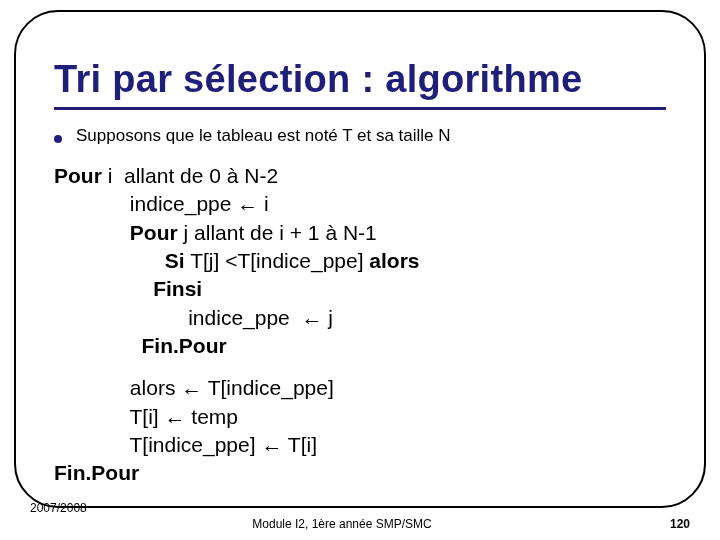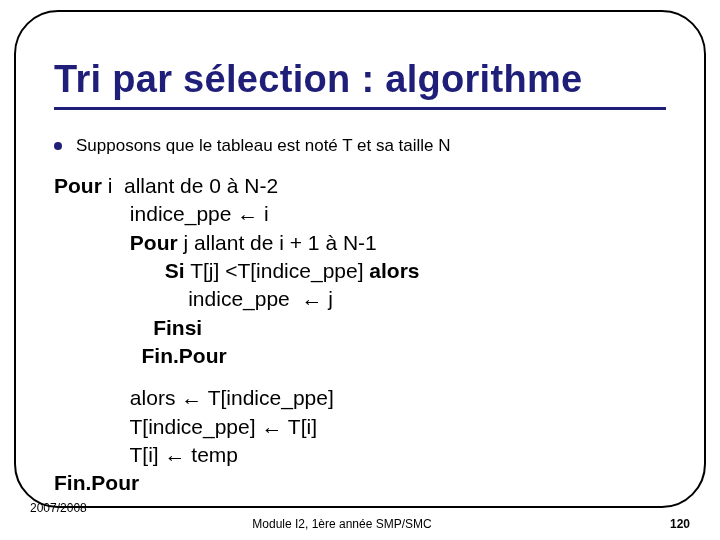--- a/index.html
+++ b/index.html
@@ -31,23 +31,23 @@
     color: #1f1f7a;
     letter-spacing: 0.3px;
   }
   .underline {
     margin-top: 6px;
     height: 3px;
     background: #1f1f7a;
     width: 612px;
   }
   .bullet-row {
-    margin-top: 26px;
+    margin-top: 16px;
     display: flex;
-    align-items: flex-start;
+    align-items: center;
     font-size: 17px;
     color: #000;
   }
   .bullet-dot {
     width: 8px;
     height: 8px;
     background: #1f1f7a;
     border-radius: 50%;
     margin-top: 6px;
     margin-right: 14px;
@@ -85,27 +85,27 @@
   <div class="bullet-row">
     <div class="bullet-dot"></div>
     <div>Supposons que le tableau est noté T et sa taille N</div>
   </div>
 
   <div class="algo">
     <div><span class="kw">Pour</span><span> i  allant de 0 à N-2</span></div>
     <div>             <span>indice_ppe ← i</span></div>
     <div>             <span class="kw">Pour</span><span> j allant de i + 1 à N-1</span></div>
     <div>                   <span class="kw">Si</span><span> T[j] &lt;T[indice_ppe] </span><span class="kw">alors</span></div>
+    <div>                 <span class="kw">Finsi</span></div>
     <div>                       <span>indice_ppe  ← j</span></div>
-    <div>                 <span class="kw">Finsi</span></div>
     <div>               <span class="kw">Fin.Pour</span></div>
     <div style="height:14px"></div>
     <div>             <span>alors ← T[indice_ppe]</span></div>
+    <div>             <span>T[i] ← temp</span></div>
     <div>             <span>T[indice_ppe] ← T[i]</span></div>
-    <div>             <span>T[i] ← temp</span></div>
     <div><span class="kw">Fin.Pour</span></div>
   </div>
 </div>
 
 <div class="footer">
   <div class="footer-left">2007/2008</div>
   <div class="footer-center">Module I2, 1ère année SMP/SMC</div>
   <div class="footer-right">120</div>
 </div>
 

